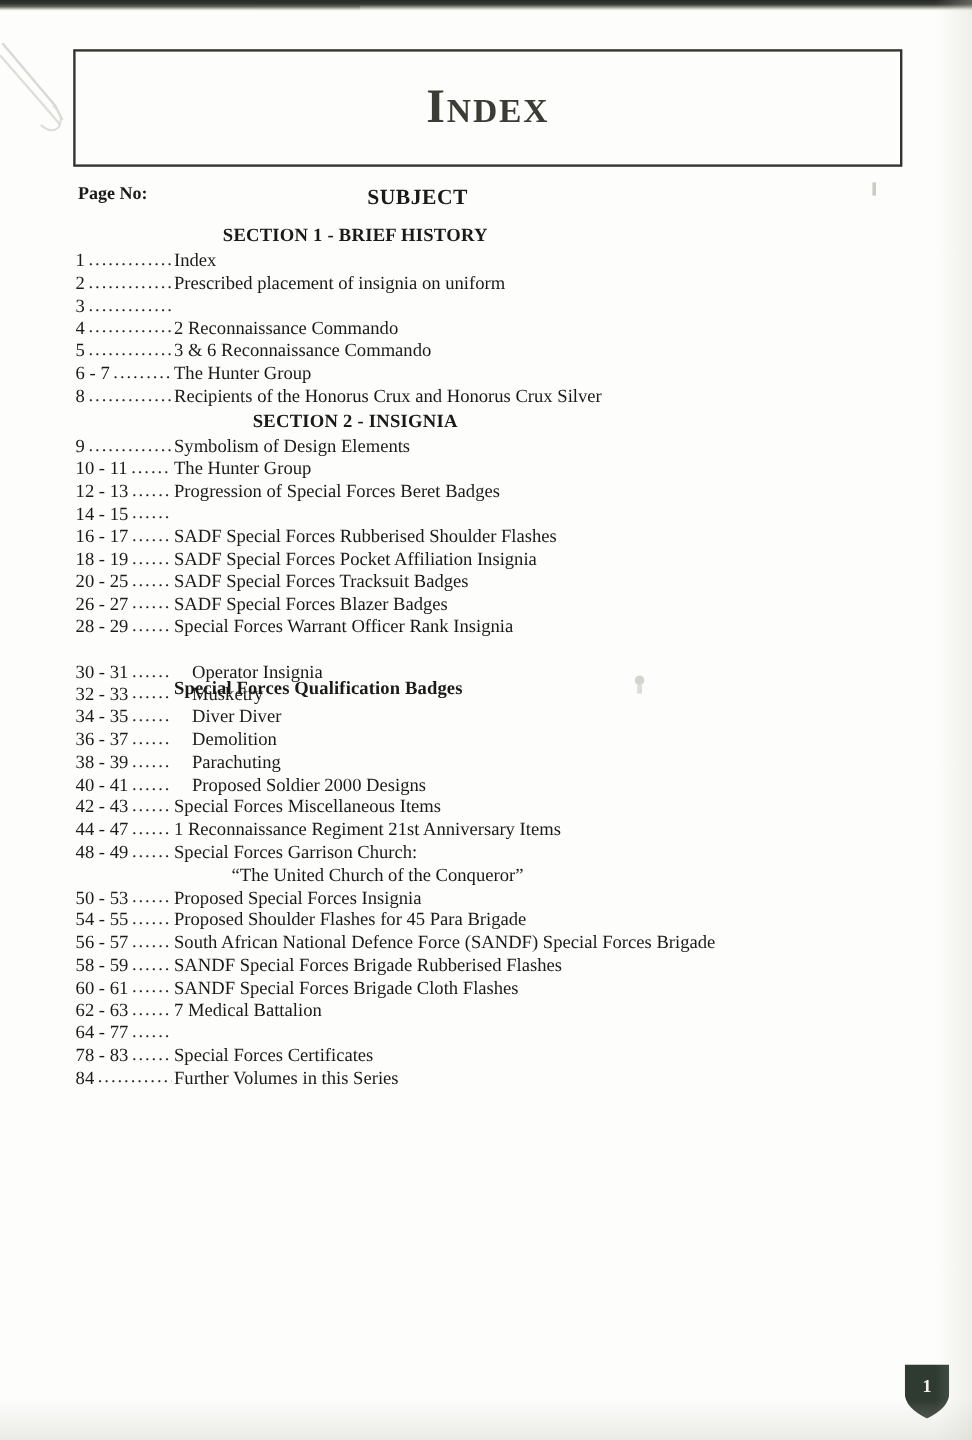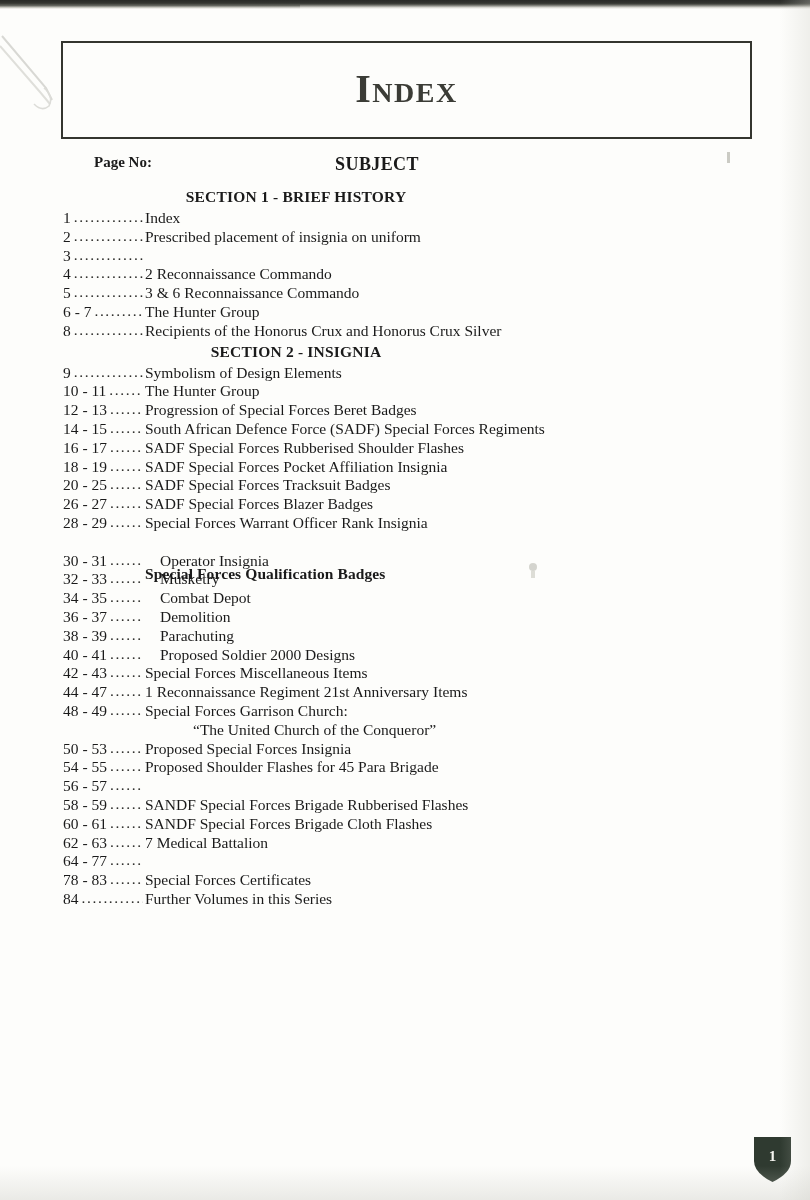--- a/index.html
+++ b/index.html
@@ -85,21 +85,21 @@
     font-weight: 700;
     font-size: 40px;
     letter-spacing: 1.5px;
     color: #3b3c36;
   }
 
   
   #column-heads {
     position: absolute;
     left: 0; top: 154px;
-    width: 728px; height: 22px; margin-left: 29px;
+    width: 728px; height: 22px;
   }
   #page-no-head {
     position: absolute;
     left: 65px; top: 0;
     font-weight: 700;
     font-size: 15px;
   }
   #subject-head {
     position: absolute;
     left: 248px; top: 0;
@@ -283,21 +283,20 @@
         <span class="pagenum">12 - 13</span>
         <span class="leader">.......</span>
       </div>
       <div class="subject">Progression of Special Forces Beret Badges</div>
     </div>
     <div class="entry">
       <div class="pagecol">
         <span class="pagenum">14 - 15</span>
         <span class="leader">.......</span>
       </div>
-      <div class="subject">South African Defence Force (SADF) Special Forces Regiments</div>
     </div>
     <div class="entry">
       <div class="pagecol">
         <span class="pagenum">16 - 17</span>
         <span class="leader">.......</span>
       </div>
       <div class="subject">SADF Special Forces Rubberised Shoulder Flashes</div>
     </div>
     <div class="entry">
       <div class="pagecol">
@@ -346,21 +345,21 @@
         <span class="pagenum">32 - 33</span>
         <span class="leader">.......</span>
       </div>
       <div class="subject">Musketry</div>
     </div>
     <div class="entry sub">
       <div class="pagecol">
         <span class="pagenum">34 - 35</span>
         <span class="leader">.......</span>
       </div>
-      <div class="subject">Combat Depot</div>
+      <div class="subject">Diver Diver</div>
     </div>
     <div class="entry sub">
       <div class="pagecol">
         <span class="pagenum">36 - 37</span>
         <span class="leader">.......</span>
       </div>
       <div class="subject">Demolition</div>
     </div>
     <div class="entry sub">
       <div class="pagecol">
@@ -416,20 +415,21 @@
         <span class="pagenum">54 - 55</span>
         <span class="leader">.......</span>
       </div>
       <div class="subject">Proposed Shoulder Flashes for 45 Para Brigade</div>
     </div>
     <div class="entry">
       <div class="pagecol">
         <span class="pagenum">56 - 57</span>
         <span class="leader">.......</span>
       </div>
+      <div class="subject">South African National Defence Force (SANDF) Special Forces Brigade</div>
     </div>
     <div class="entry">
       <div class="pagecol">
         <span class="pagenum">58 - 59</span>
         <span class="leader">.......</span>
       </div>
       <div class="subject">SANDF Special Forces Brigade Rubberised Flashes</div>
     </div>
     <div class="entry">
       <div class="pagecol">

